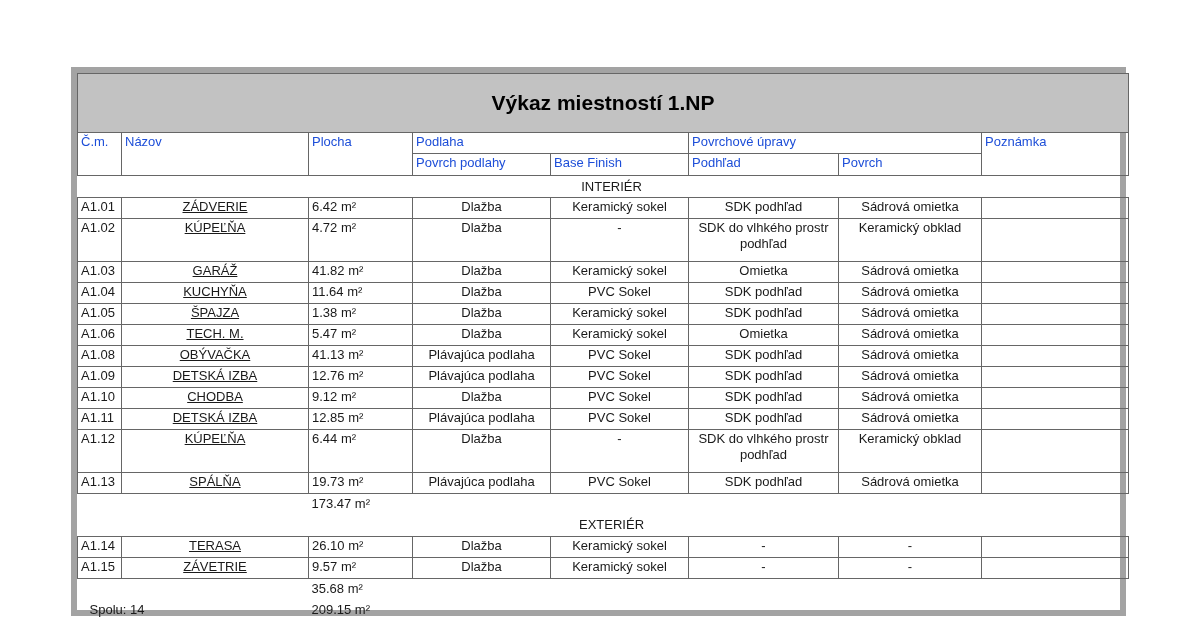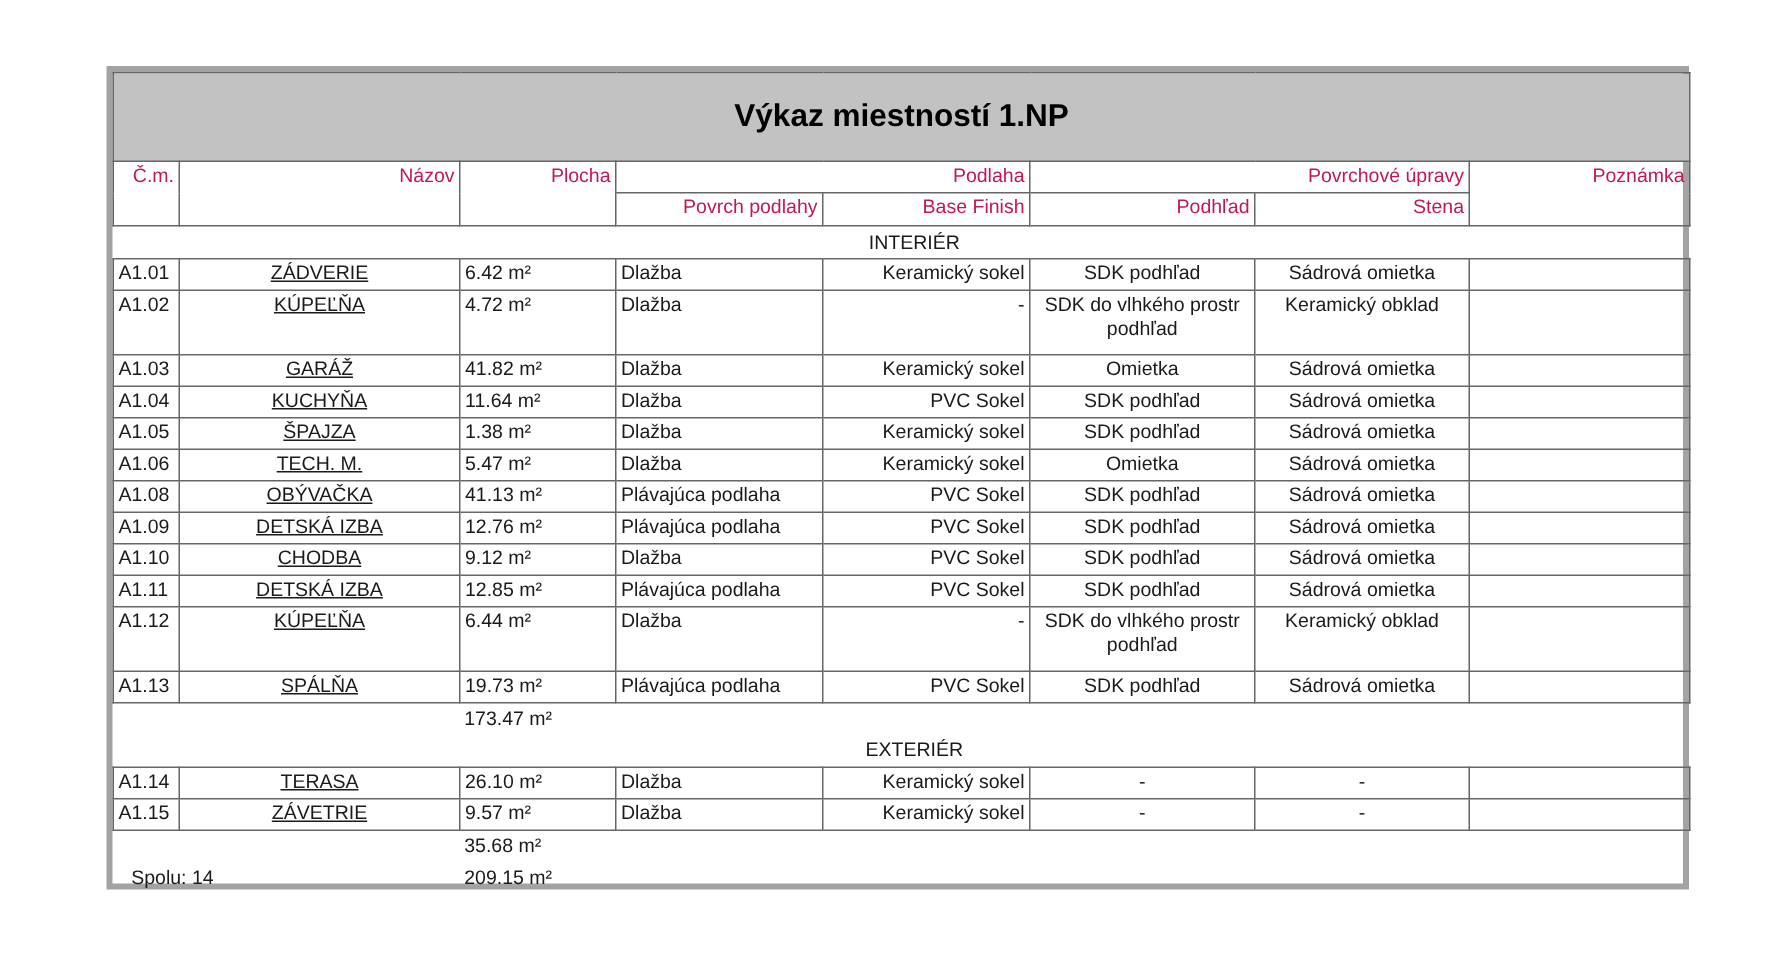--- a/index.html
+++ b/index.html
@@ -7,24 +7,24 @@
     position: relative;
     width: 1179px;
     height: 641px;
     background: #ffffff;
     font-family: "Liberation Sans", sans-serif;
     overflow: hidden;
   }
   #table-frame {
     position: absolute;
     left: 71px;
-    top: 44px;
+    top: 67px;
     width: 1055px;
     height: 549px;
-    border: 4px solid #a3a3a3;
+    border: 6px solid #a3a3a3;
     box-sizing: border-box;
     background: #ffffff;
   }
   table.schedule {
     border-collapse: collapse;
     table-layout: fixed;
     width: 100%;
     height: 100%;
     font-size: 13px;
     color: #1a1a1a;
@@ -46,41 +46,41 @@
     vertical-align: middle;
     font-weight: bold;
     font-size: 21px;
     color: #000000;
   }
   
   tr.group-row { height: 21px; }
   tr.subhead-row { height: 22px; padding-left: 34px; }
   td.hdr {
     font-weight: bold;
-    text-align: right;
+    text-align: left;
     vertical-align: middle;
-    color: #be185d;
+    color: #1d4ed8;
   }
   td.hdr-span { vertical-align: bottom; padding-bottom: 3px; }
   
   tr.section-row { height: 22px; }
   tr.section-row td {
     border: none;
     text-align: center;
     vertical-align: middle;
     padding-left: 20px;
   }
   
   tr.data-row { height: 21px; padding-left: 16px; }
   tr.data-row.tall { height: 43px; }
   td.c-cm    { text-align: left; }
   td.c-name  { text-align: center; text-decoration: underline; }
   td.c-area  { text-align: left; }
-  td.c-floor { }
-  td.c-base  { text-align: right; }
+  td.c-floor { text-align: center; }
+  td.c-base  { text-align: center; }
   td.c-ceil  { text-align: center; }
   td.c-wall  { text-align: center; }
   td.c-note  { text-align: left; }
   
   tr.sum-row { height: 21px; }
   tr.sum-row td { border: none; vertical-align: middle; }
   tr.sum-row td.center { text-align: left; }
   tr.sum-row td.left { text-align: left; padding-left: 12px; }
 </style>
 </head>
@@ -110,21 +110,21 @@
         <td class="hdr hdr-span" rowspan="2">Názov</td>
         <td class="hdr hdr-span" rowspan="2">Plocha</td>
         <td class="hdr" colspan="2">Podlaha</td>
         <td class="hdr" colspan="2">Povrchové úpravy</td>
         <td class="hdr hdr-span" rowspan="2">Poznámka</td>
       </tr>
       <tr class="subhead-row">
         <td class="hdr">Povrch podlahy</td>
         <td class="hdr">Base Finish</td>
         <td class="hdr">Podhľad</td>
-        <td class="hdr">Stena</td>
+        <td class="hdr">Povrch</td>
       </tr>
 
       <tr class="section-row">
         <td colspan="8">INTERIÉR</td>
       </tr>
 
       <tr class="data-row">
         <td class="c-cm">A1.01</td>
         <td class="c-name">ZÁDVERIE</td>
         <td class="c-area">6.42 m²</td>

